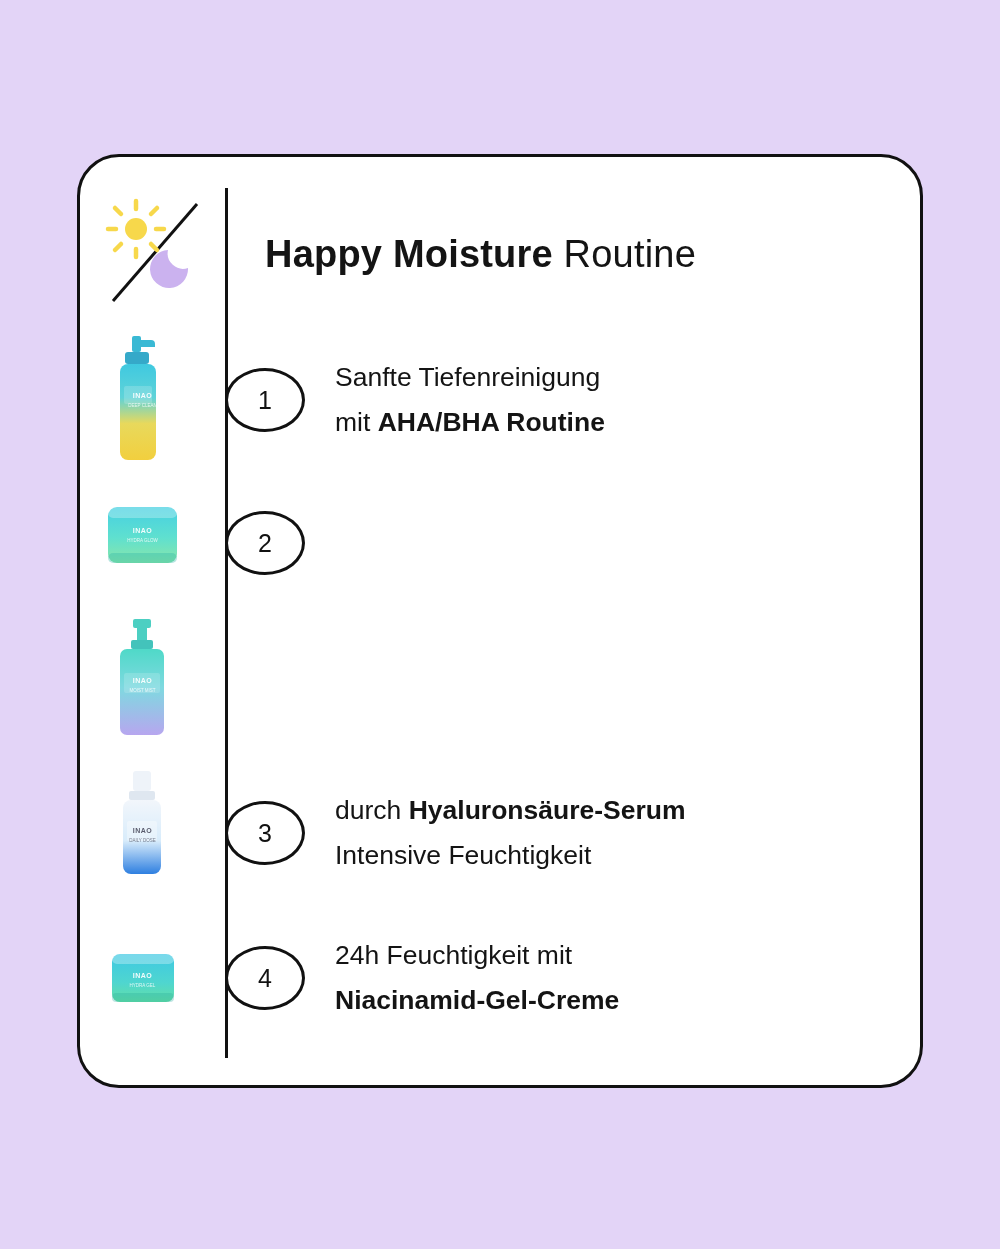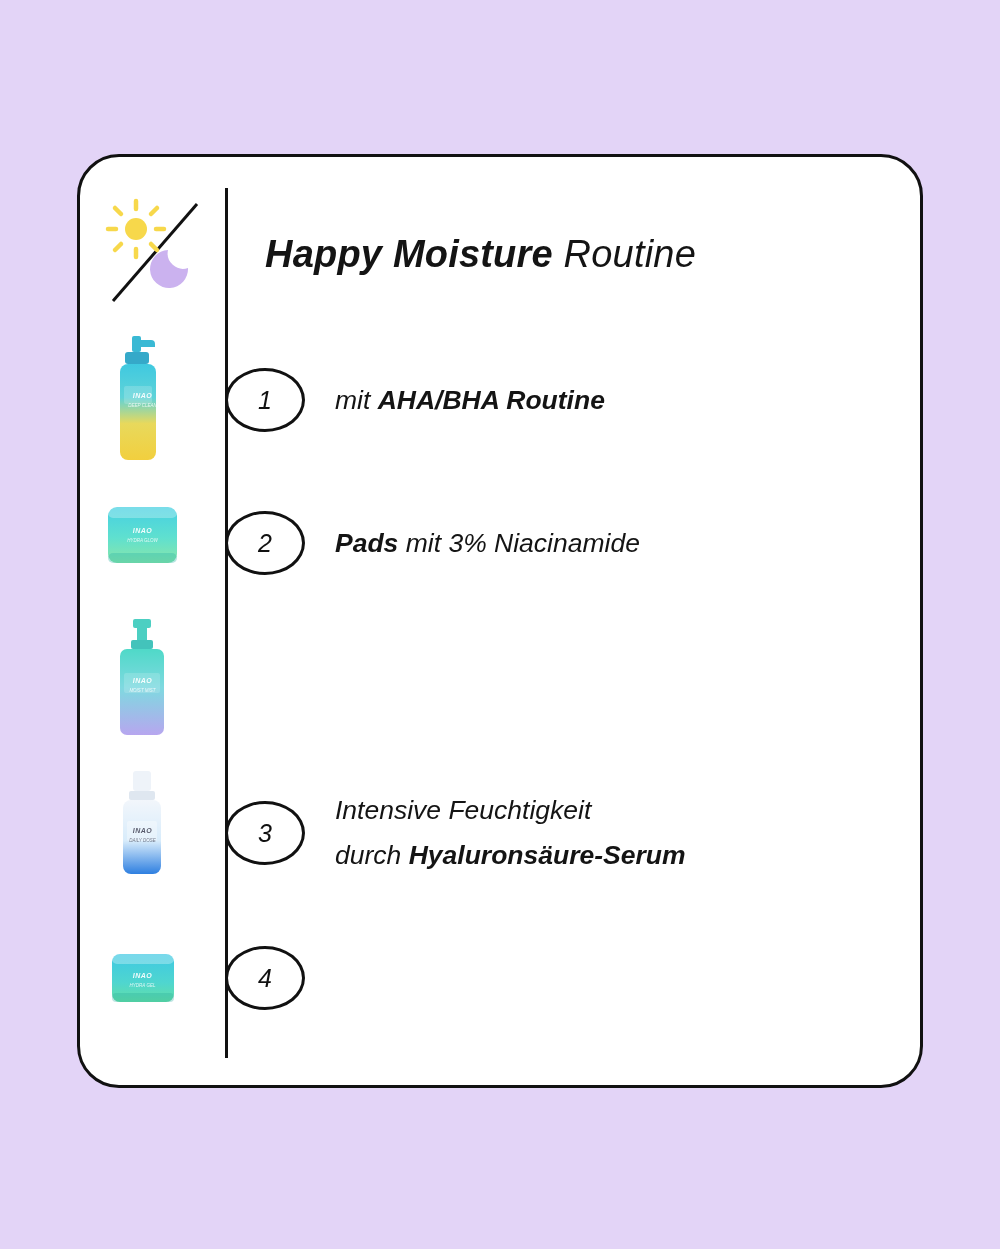--- a/index.html
+++ b/index.html
@@ -10,21 +10,20 @@
     width: 1000px;
     height: 1249px;
     background: #e3d4f7;
     font-family: "Liberation Sans", sans-serif;
     overflow: hidden;
   }
   .page {
     position: relative;
     width: 1000px;
     height: 929px;
-    font-style: italic;
   }
   .card {
     position: absolute;
     left: 77px;
     top: 154px;
     width: 846px;
     height: 934px;
     background: #ffffff;
     border: 3px solid #111111;
     border-radius: 42px;
@@ -198,20 +197,21 @@
         <rect x="25" y="34" width="36" height="96" rx="8" fill="url(#g1)"></rect>
         <rect x="29" y="56" width="28" height="18" rx="2" fill="rgba(255,255,255,0.18)"></rect>
       </svg>
       <div class="lbl" style="top:62px;">INAO</div>
       <div class="tinytext" style="top:73px;">DEEP CLEAN</div>
     </div>
     <div class="badge">
       <span>1</span>
     </div>
     <div class="texts">
+      <div><span>Sanfte Tiefenreinigung</span></div>
       <div><span>mit </span><b>AHA/BHA Routine</b></div>
     </div>
   </div>
 
   <div class="step" style="top:473px;">
     <div class="thumb">
       <svg width="95" height="140" viewBox="0 0 95 140">
         <defs>
           <linearGradient id="g2" x1="0" y1="0" x2="0" y2="1">
             <stop offset="0%" stop-color="#46d0e2"></stop>
@@ -223,21 +223,20 @@
         <rect x="13" y="34" width="69" height="11" rx="5" fill="rgba(255,255,255,0.28)"></rect>
         <rect x="13" y="80" width="69" height="10" rx="5" fill="rgba(45,180,170,0.35)"></rect>
       </svg>
       <div class="lbl" style="top:54px;">INAO</div>
       <div class="tinytext" style="top:65px;">HYDRA GLOW</div>
     </div>
     <div class="badge">
       <span>2</span>
     </div>
     <div class="texts">
-      <div><b>Pads</b><span> mit 3% Niacinamide</span></div>
     </div>
   </div>
 
   <div class="step" style="top:615px;">
     <div class="thumb">
       <svg width="95" height="140" viewBox="0 0 95 140">
         <defs>
           <linearGradient id="g3" x1="0" y1="0" x2="0" y2="1">
             <stop offset="0%" stop-color="#4fd9c8"></stop>
             <stop offset="45%" stop-color="#7fd9e0"></stop>
@@ -275,22 +274,22 @@
         <rect x="28" y="37" width="38" height="74" rx="8" fill="url(#g4)"></rect>
         <rect x="32" y="58" width="30" height="20" rx="2" fill="rgba(255,255,255,0.35)"></rect>
       </svg>
       <div class="lbl dark" style="top:64px;">INAO</div>
       <div class="tinytext dark" style="top:75px;">DAILY DOSE</div>
     </div>
     <div class="badge">
       <span>3</span>
     </div>
     <div class="texts">
+      <div><span>durch </span><b>Hyaluronsäure-Serum</b></div>
       <div><span>Intensive Feuchtigkeit</span></div>
-      <div><span>durch </span><b>Hyaluronsäure-Serum</b></div>
     </div>
   </div>
 
   <div class="step" style="top:908px;">
     <div class="thumb">
       <svg width="95" height="140" viewBox="0 0 95 140">
         <defs>
           <linearGradient id="g5" x1="0" y1="0" x2="0" y2="1">
             <stop offset="0%" stop-color="#3ec8e3"></stop>
             <stop offset="60%" stop-color="#4fd6cf"></stop>
@@ -300,15 +299,19 @@
         <rect x="17" y="46" width="62" height="48" rx="8" fill="url(#g5)"></rect>
         <rect x="17" y="46" width="62" height="10" rx="5" fill="rgba(255,255,255,0.3)"></rect>
         <rect x="17" y="85" width="62" height="9" rx="4" fill="rgba(40,170,160,0.3)"></rect>
       </svg>
       <div class="lbl" style="top:64px;">INAO</div>
       <div class="tinytext" style="top:75px;">HYDRA GEL</div>
     </div>
     <div class="badge">
       <span>4</span>
     </div>
+    <div class="texts">
+      <div><span>24h Feuchtigkeit mit</span></div>
+      <div><b>Niacinamid-Gel-Creme</b></div>
+    </div>
   </div>
 
 </div>
 
 </body></html>

